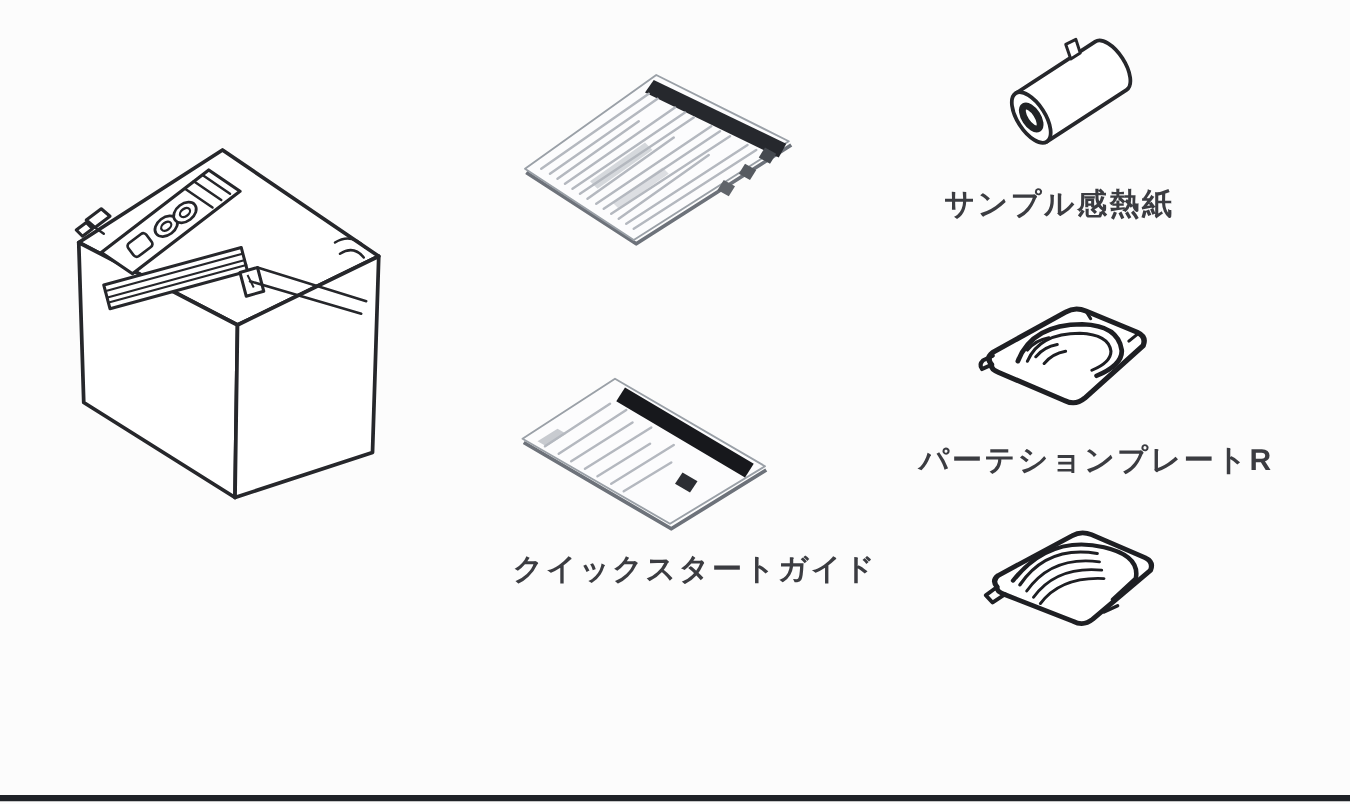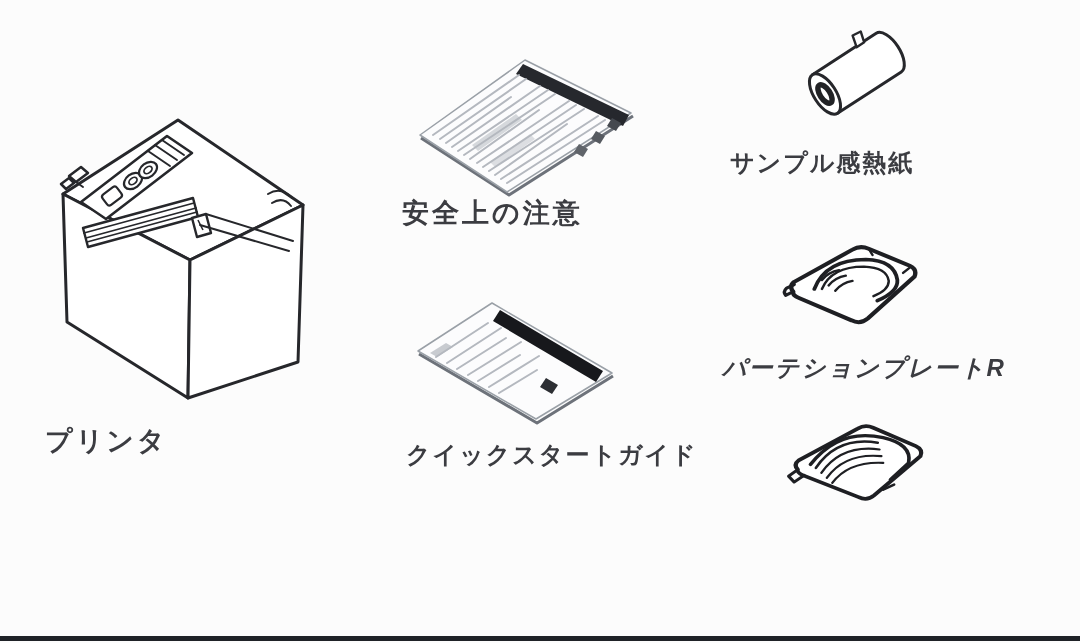--- a/index.html
+++ b/index.html
@@ -10,21 +10,21 @@
   }
   .canvas{
     position:relative;width:1080px;height:643px;
     background:#fcfcfc;
   }
   .fig{position:absolute;}
   .item-label{
     position:absolute;
     color:#3b3c41;
     font-weight:700;
-    text-align:left;
+    text-align:center;
     white-space:nowrap;
     -webkit-font-smoothing:antialiased;
   }
   .lbl-lg{font-size:27px;letter-spacing:3px;}
   .lbl-md{font-size:24px;letter-spacing:2px;}
   .footer-bar{
     position:absolute;left:0;top:636px;width:1080px;height:5px;
     background:#1f2227;
   }
   svg{display:block;}
@@ -79,21 +79,20 @@
       <line x1="153" y1="110" x2="158" y2="120" stroke="#26272b" stroke-width="1.6"></line>
 
       <g fill="none" stroke="#26272b" stroke-width="2" stroke-linecap="round">
         <path d="M161,104 L248,131"></path>
         <path d="M155,115 L244,141"></path>
         <path d="M223,84 Q236,76 247,88"></path>
         <path d="M227,93 Q238,86 246,96"></path>
       </g>
     </svg>
   </div>
-  <div class="item-label lbl-lg" style="left:45px;top:423px;width:280px;">プリンタ</div>
 
   <div class="fig" style="left:412px;top:50px;width:228px;height:150px;">
     <svg width="228" height="150" viewBox="0 0 228 150">
 
       <path d="M9,88 L97,145 L221,66" fill="none" stroke="#6d727a" stroke-width="3" stroke-linejoin="round"></path>
 
       <path d="M8,85 L113,10 L219,63 L95,142 Z" fill="#fcfcfd" stroke="#9aa0a7" stroke-width="1.5" stroke-linejoin="round"></path>
 
       <path d="M111,14 L217,65 L211,76 L104,24 Z" fill="#26282d"></path>
 
@@ -114,21 +113,20 @@
         <line x1="58" y1="109" x2="127" y2="60"></line>
         <line x1="65" y1="113" x2="157" y2="51"></line>
         <line x1="71" y1="117" x2="164" y2="55"></line>
         <line x1="77" y1="121" x2="172" y2="59"></line>
         <line x1="83" y1="125" x2="155" y2="74"></line>
         <line x1="89" y1="129" x2="186" y2="66"></line>
         <line x1="95" y1="133" x2="193" y2="70"></line>
       </g>
     </svg>
   </div>
-  <div class="item-label lbl-lg" style="left:402px;top:195px;width:250px;">安全上の注意</div>
 
   <div class="fig" style="left:400px;top:298px;width:220px;height:135px;">
     <svg width="220" height="135" viewBox="0 0 220 135">
 
       <path d="M19,56 L137,125 L213,78" fill="none" stroke="#6d727a" stroke-width="3" stroke-linejoin="round"></path>
 
       <path d="M18,53 L92,5 L212,75 L136,121 Z" fill="#fcfcfd" stroke="#9aa0a7" stroke-width="1.5" stroke-linejoin="round"></path>
 
       <path d="M100,12 L203,73 L196,84 L93,23 Z" fill="#17181c"></path>
 
@@ -178,21 +176,21 @@
 
         <path d="M46,47 Q53,38 64,36" fill="none" stroke-width="2.6"></path>
         <path d="M53,53 Q60,44 71,42" fill="none" stroke-width="2.6"></path>
         <path d="M60,59 Q67,50 78,48" fill="none" stroke-width="2.6"></path>
 
         <path d="M95,12 L99,19" fill="none" stroke-width="2.6"></path>
         <path d="M138,33 L131,39" fill="none" stroke-width="2.6"></path>
       </g>
     </svg>
   </div>
-  <div class="item-label lbl-md" style="left:722px;top:352px;width:310px;font-style:italic;">パーテションプレートR</div>
+  <div class="item-label lbl-md" style="left:722px;top:352px;width:310px;">パーテションプレートR</div>
 
   <div class="fig" style="left:785px;top:416px;width:150px;height:92px;">
     <svg width="150" height="92" viewBox="0 0 165 110" preserveAspectRatio="none">
       <g fill="#ffffff" stroke="#1e1f23" stroke-linejoin="round" stroke-linecap="round">
 
         <path d="M14,64 Q9,58 15,53 L80,15 Q88,10 97,14 L144,36 Q152,40 149,48 L98,95 Q90,102 81,97 L20,71 Q13,68 14,64 Z" stroke-width="4.5"></path>
 
         <path d="M14,64 L4,72 L10,79 L21,71" fill="none" stroke-width="3.5"></path>
 
         <path d="M28,58 Q60,14 108,26 Q140,34 136,56 L116,76" fill="none" stroke-width="4"></path>

